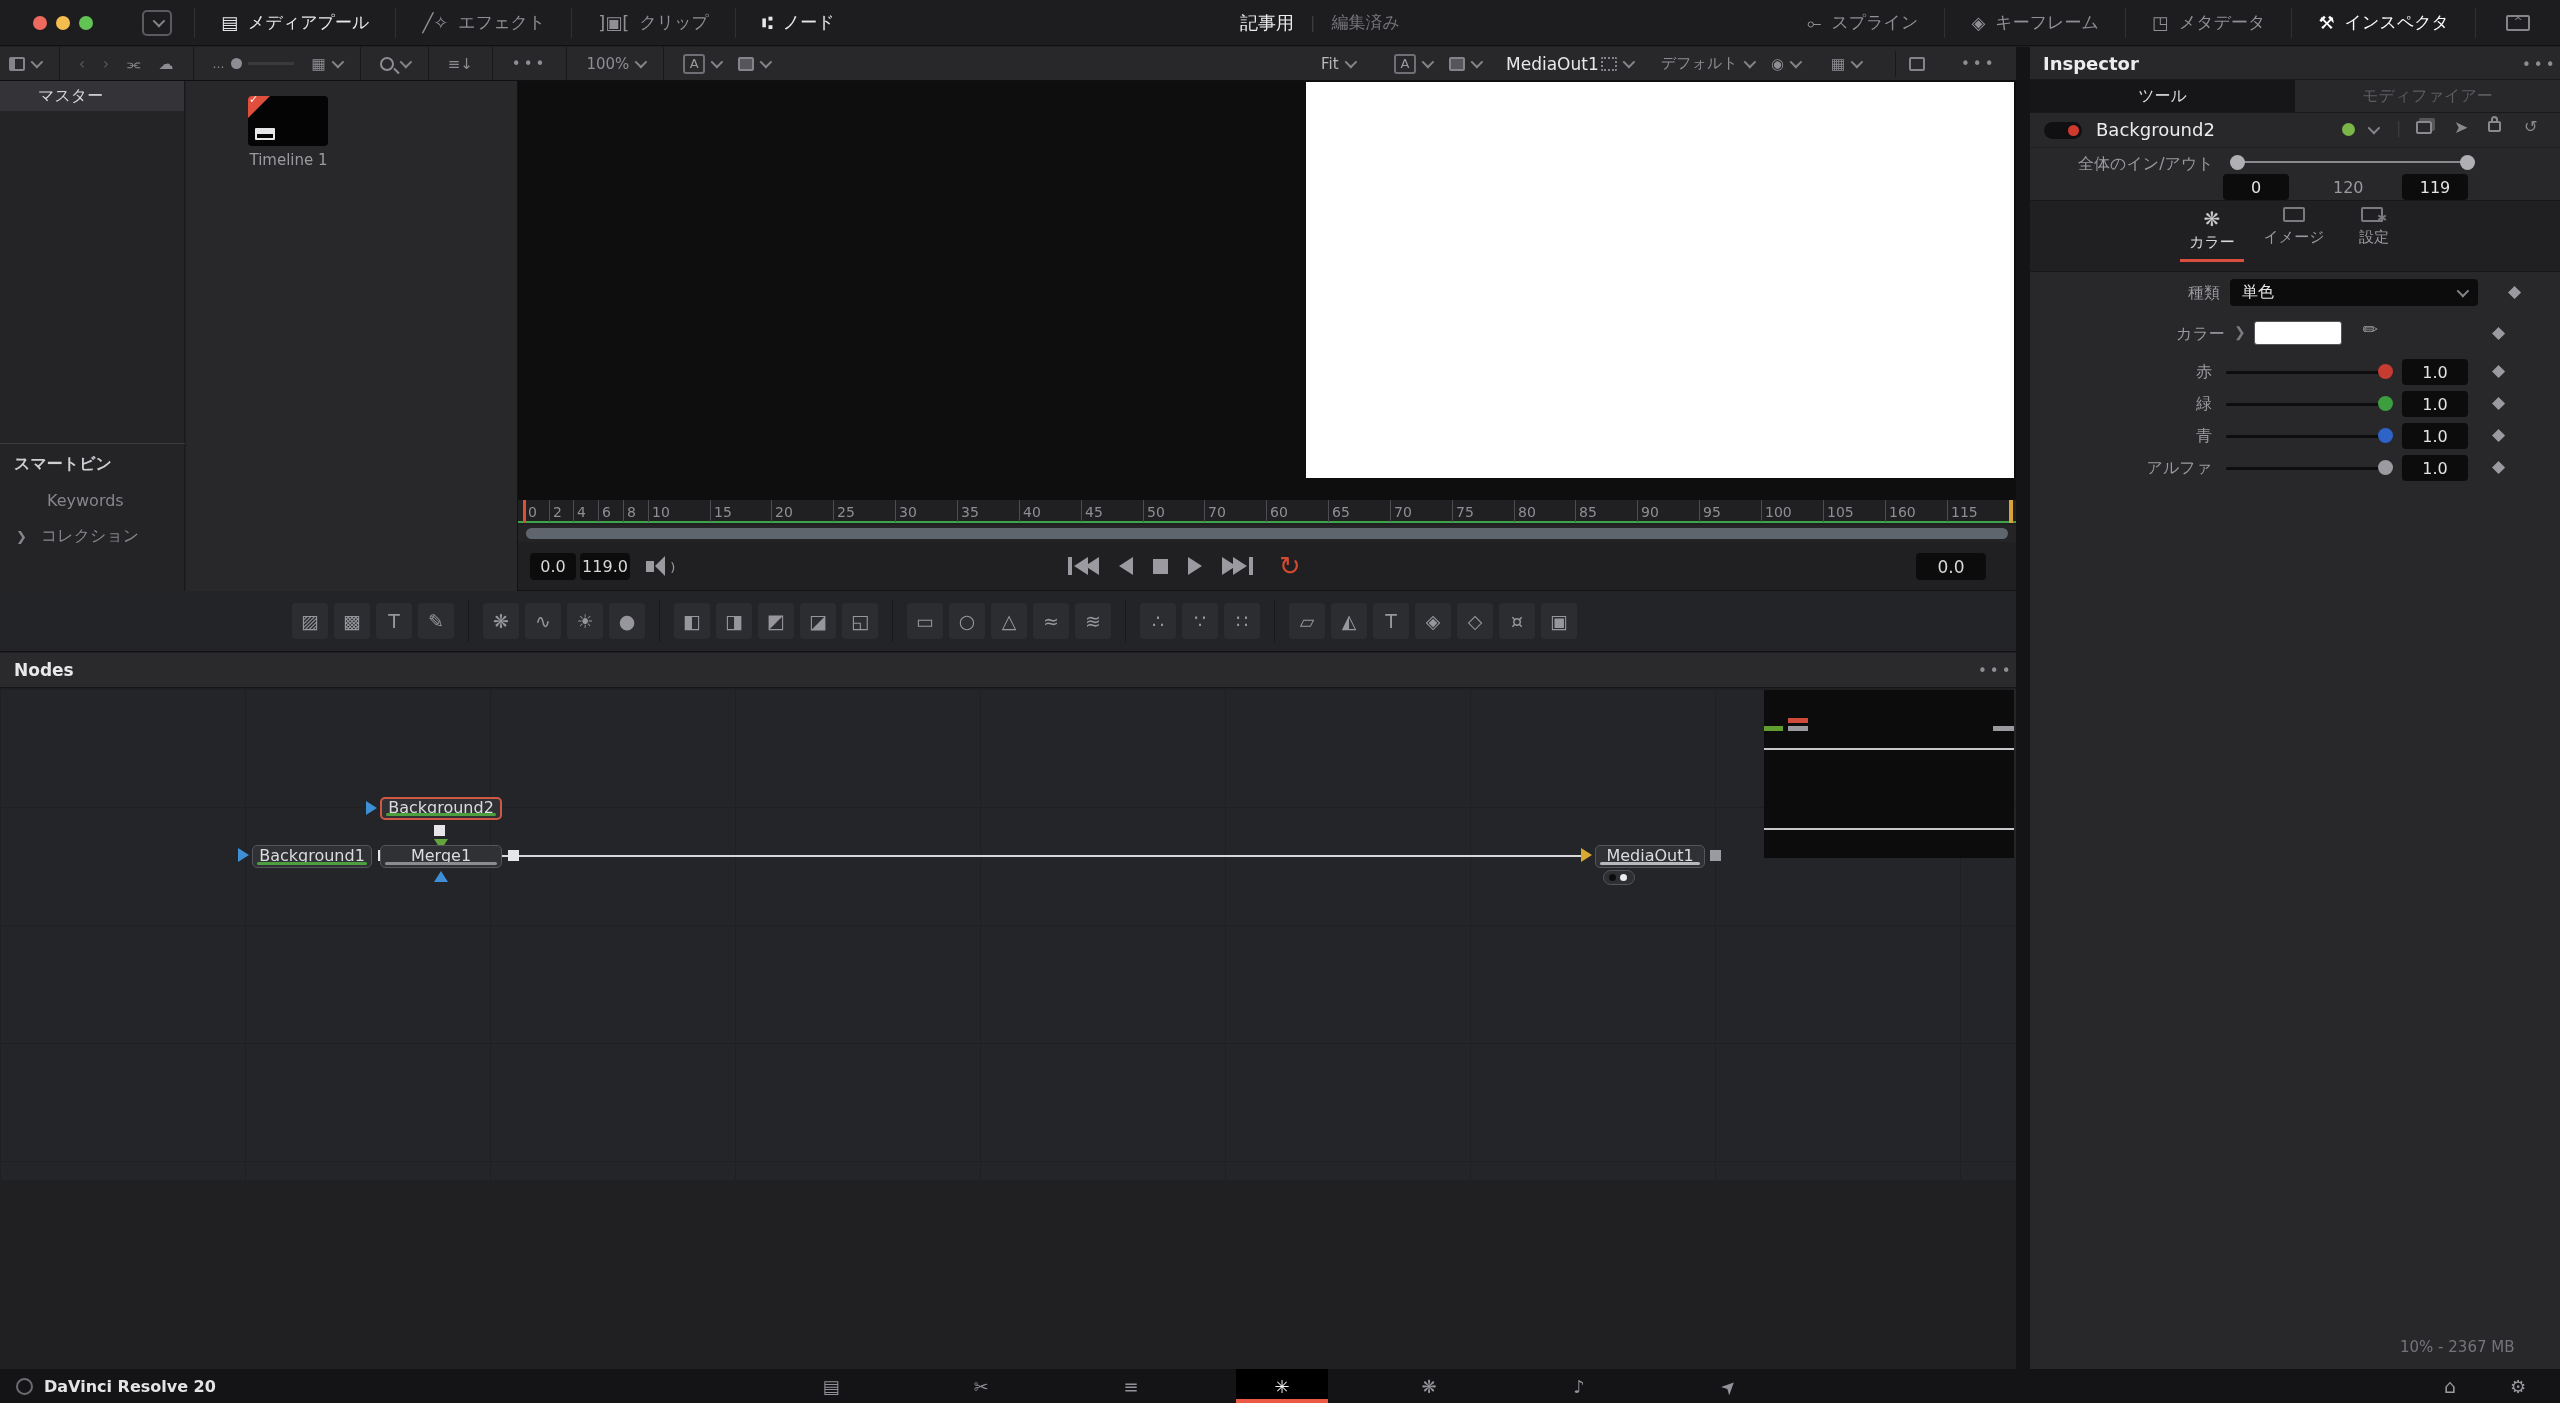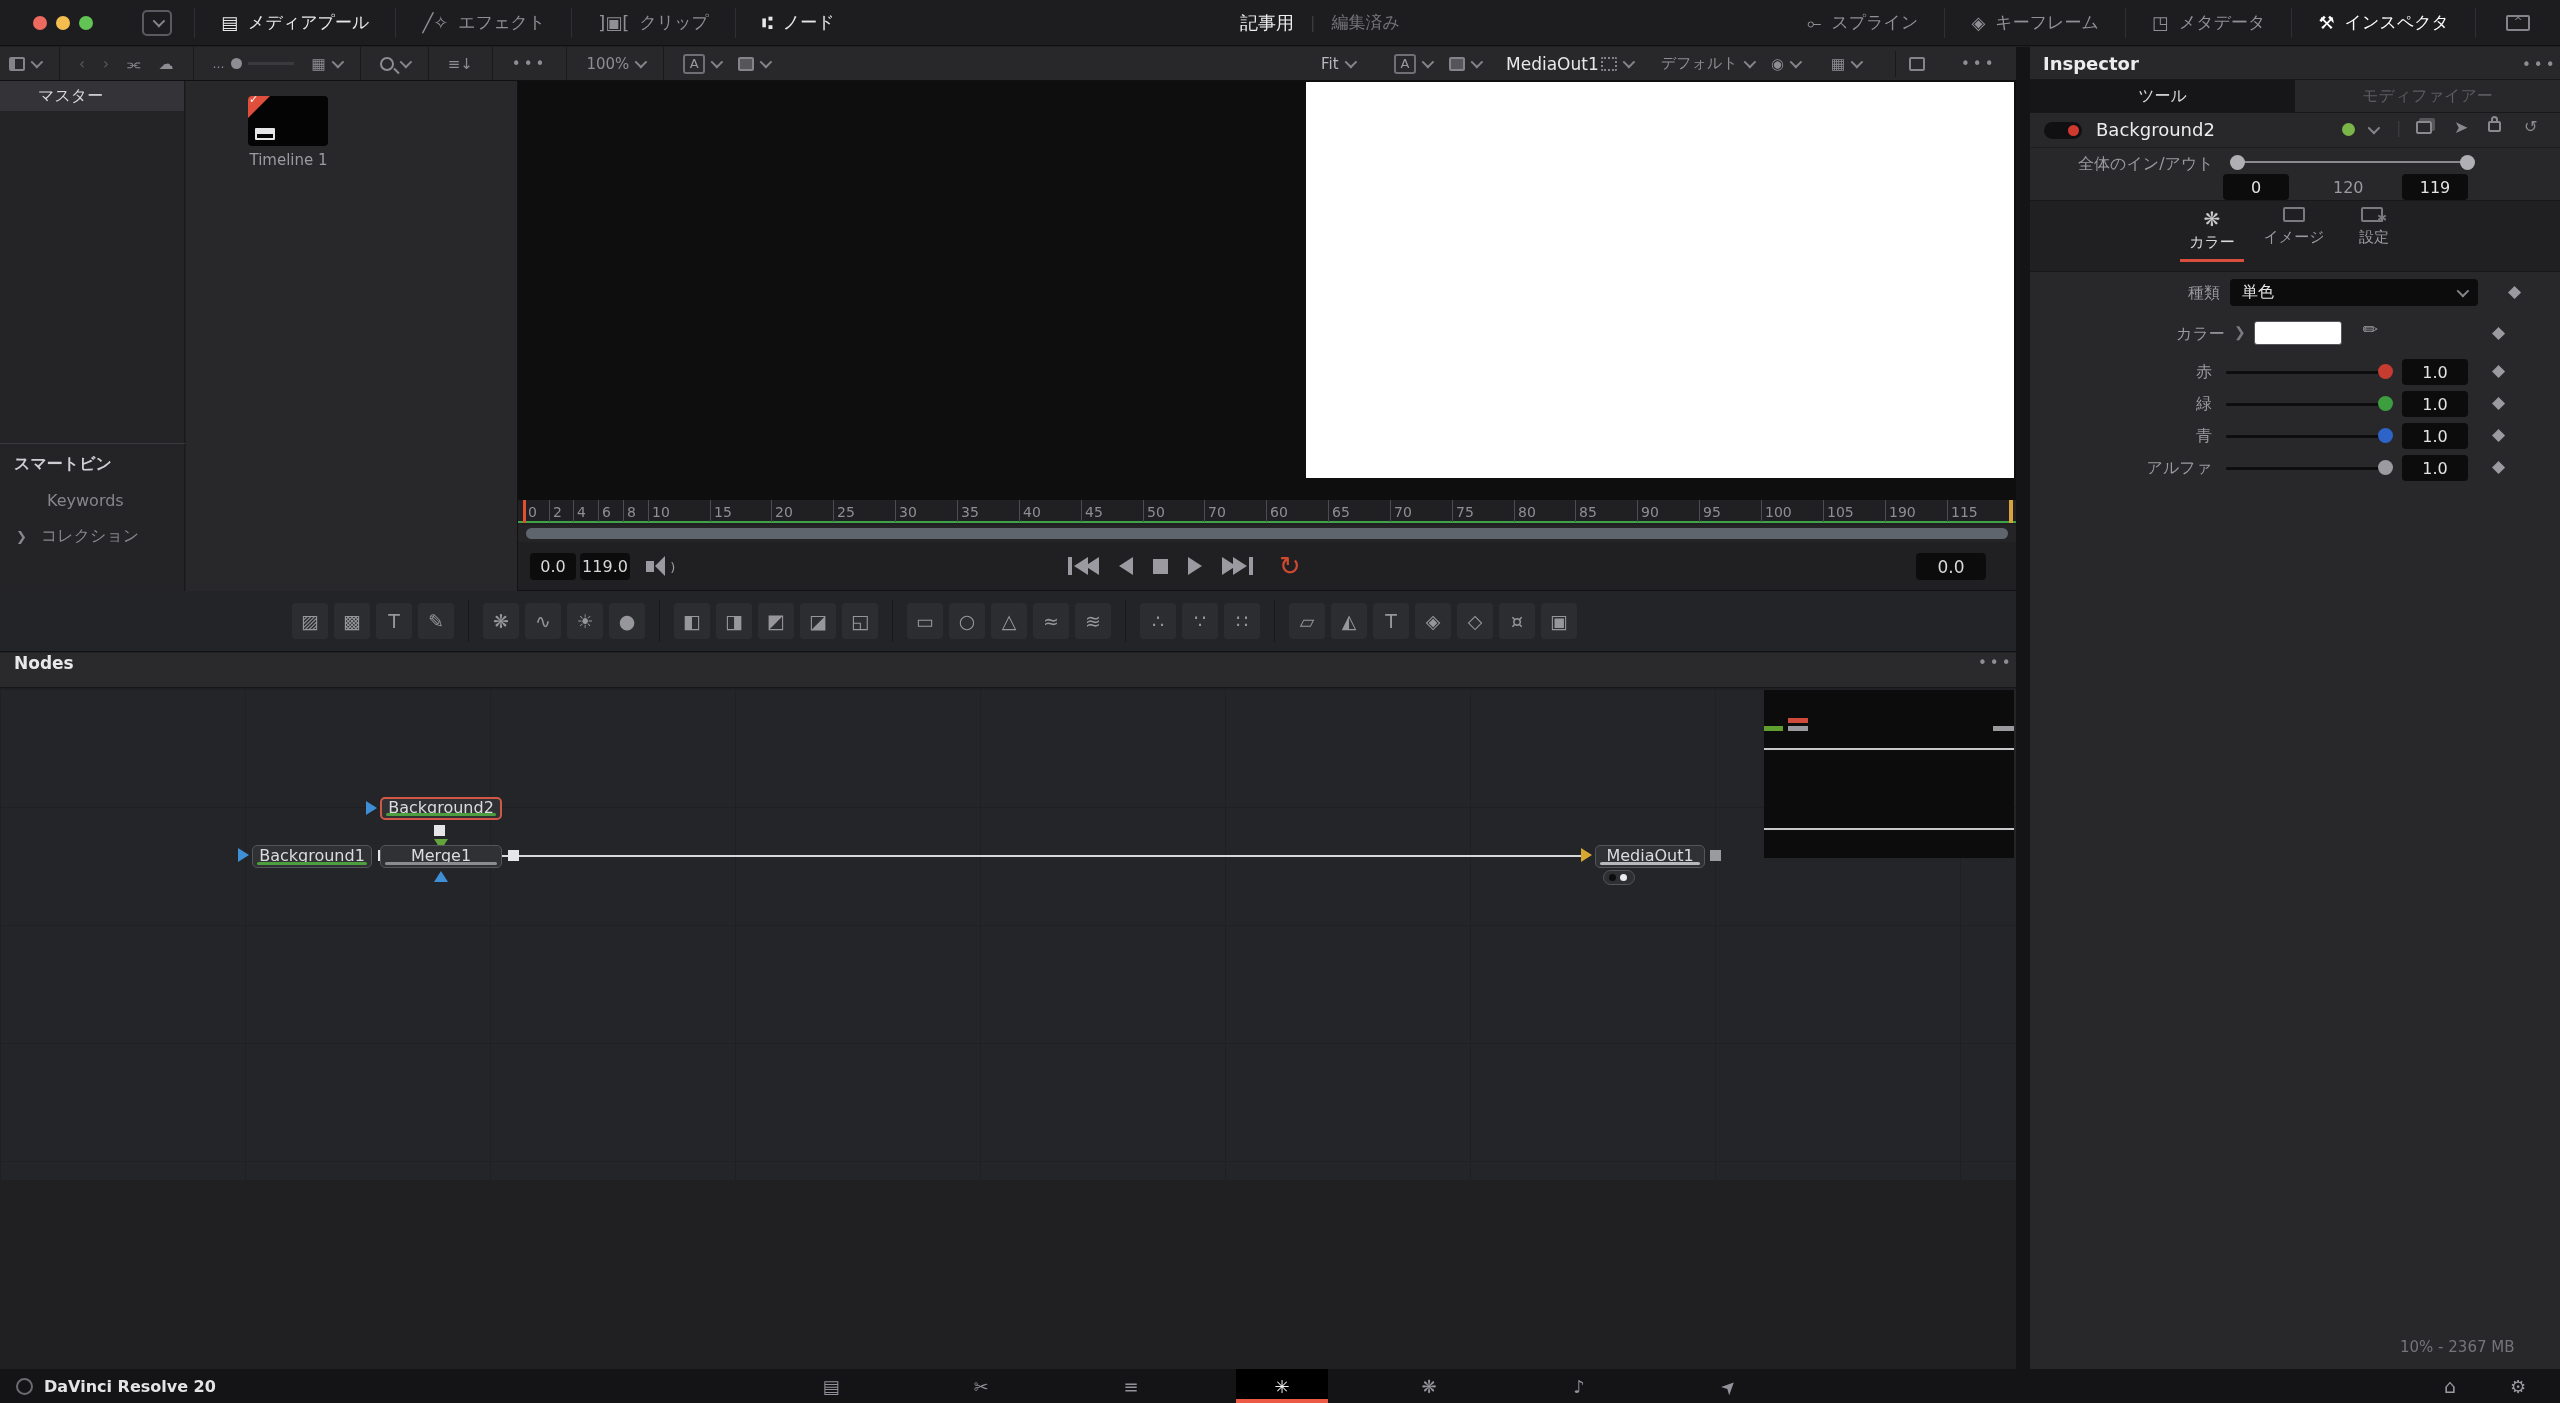--- a/index.html
+++ b/index.html
@@ -66,21 +66,21 @@
   .t-stop { width:15px; height:15px; background:#9a9aa0; }
   .tbtn { display:flex; align-items:center; gap:2px; margin:0 10px; }
 
   
   #toolstrip { left:0; top:591px; width:2016px; height:61px; background:#232427;
                border-bottom:1px solid #121214; display:flex; align-items:center; padding-left:292px; gap:6px; }
   .ts-div { width:1px; height:42px; background:#18181a; margin:0 8px; }
 
   
   #nodeshead { left:0; top:653px; width:2016px; height:35px; background:#2a2a2d;
-               border-bottom:1px solid #161618; display:flex; align-items:flex-start; }
+               border-bottom:1px solid #161618; display:flex; align-items:center; }
   #nodegraph { left:0; top:689px; width:2016px; height:491px; background:#232528;
     background-image:
       linear-gradient(#1e2023 1px, transparent 1px),
       linear-gradient(90deg, #1e2023 1px, transparent 1px);
     background-size:245px 118px; }
   .node { position:absolute; height:23px; background:#303134; border:1px solid #54555a; border-radius:5px;
           color:#dcdcde; font-size:16px; display:flex; align-items:center; justify-content:center; padding-bottom:3px; }
   .node .ub { position:absolute; left:4px; right:4px; bottom:2px; height:3px; border-radius:2px; }
   .n-insq { position:absolute; width:11px; height:11px; background:#e6e6e8; }
   .tri-r { width:0; height:0; border-top:7px solid transparent; border-bottom:7px solid transparent; border-left:11px solid #3f8fd6; position:absolute; }
@@ -334,21 +334,21 @@
         <span class="ticklab" style="left: 1055px;">85</span>
         <span class="tick" style="left: 1113px;"></span>
         <span class="ticklab" style="left: 1117px;">90</span>
         <span class="tick" style="left: 1175px;"></span>
         <span class="ticklab" style="left: 1179px;">95</span>
         <span class="tick" style="left: 1237px;"></span>
         <span class="ticklab" style="left: 1241px;">100</span>
         <span class="tick" style="left: 1299px;"></span>
         <span class="ticklab" style="left: 1303px;">105</span>
         <span class="tick" style="left: 1361px;"></span>
-        <span class="ticklab" style="left: 1365px;">190</span>
+        <span class="ticklab" style="left: 1365px;">160</span>
         <span class="tick" style="left: 1423px;"></span>
         <span class="ticklab" style="left: 1427px;">115</span>
       </div>
     <div style="position:absolute; left:5px; top:0; width:3px; height:23px; background:#e0502f;"></div>
     <div style="position:absolute; right:3px; top:0; width:4px; height:23px; background:#d9a33c;"></div>
   </div>
   <div id="scrollrow" class="abs">
     <div id="scrollthumb"></div>
   </div>
 

